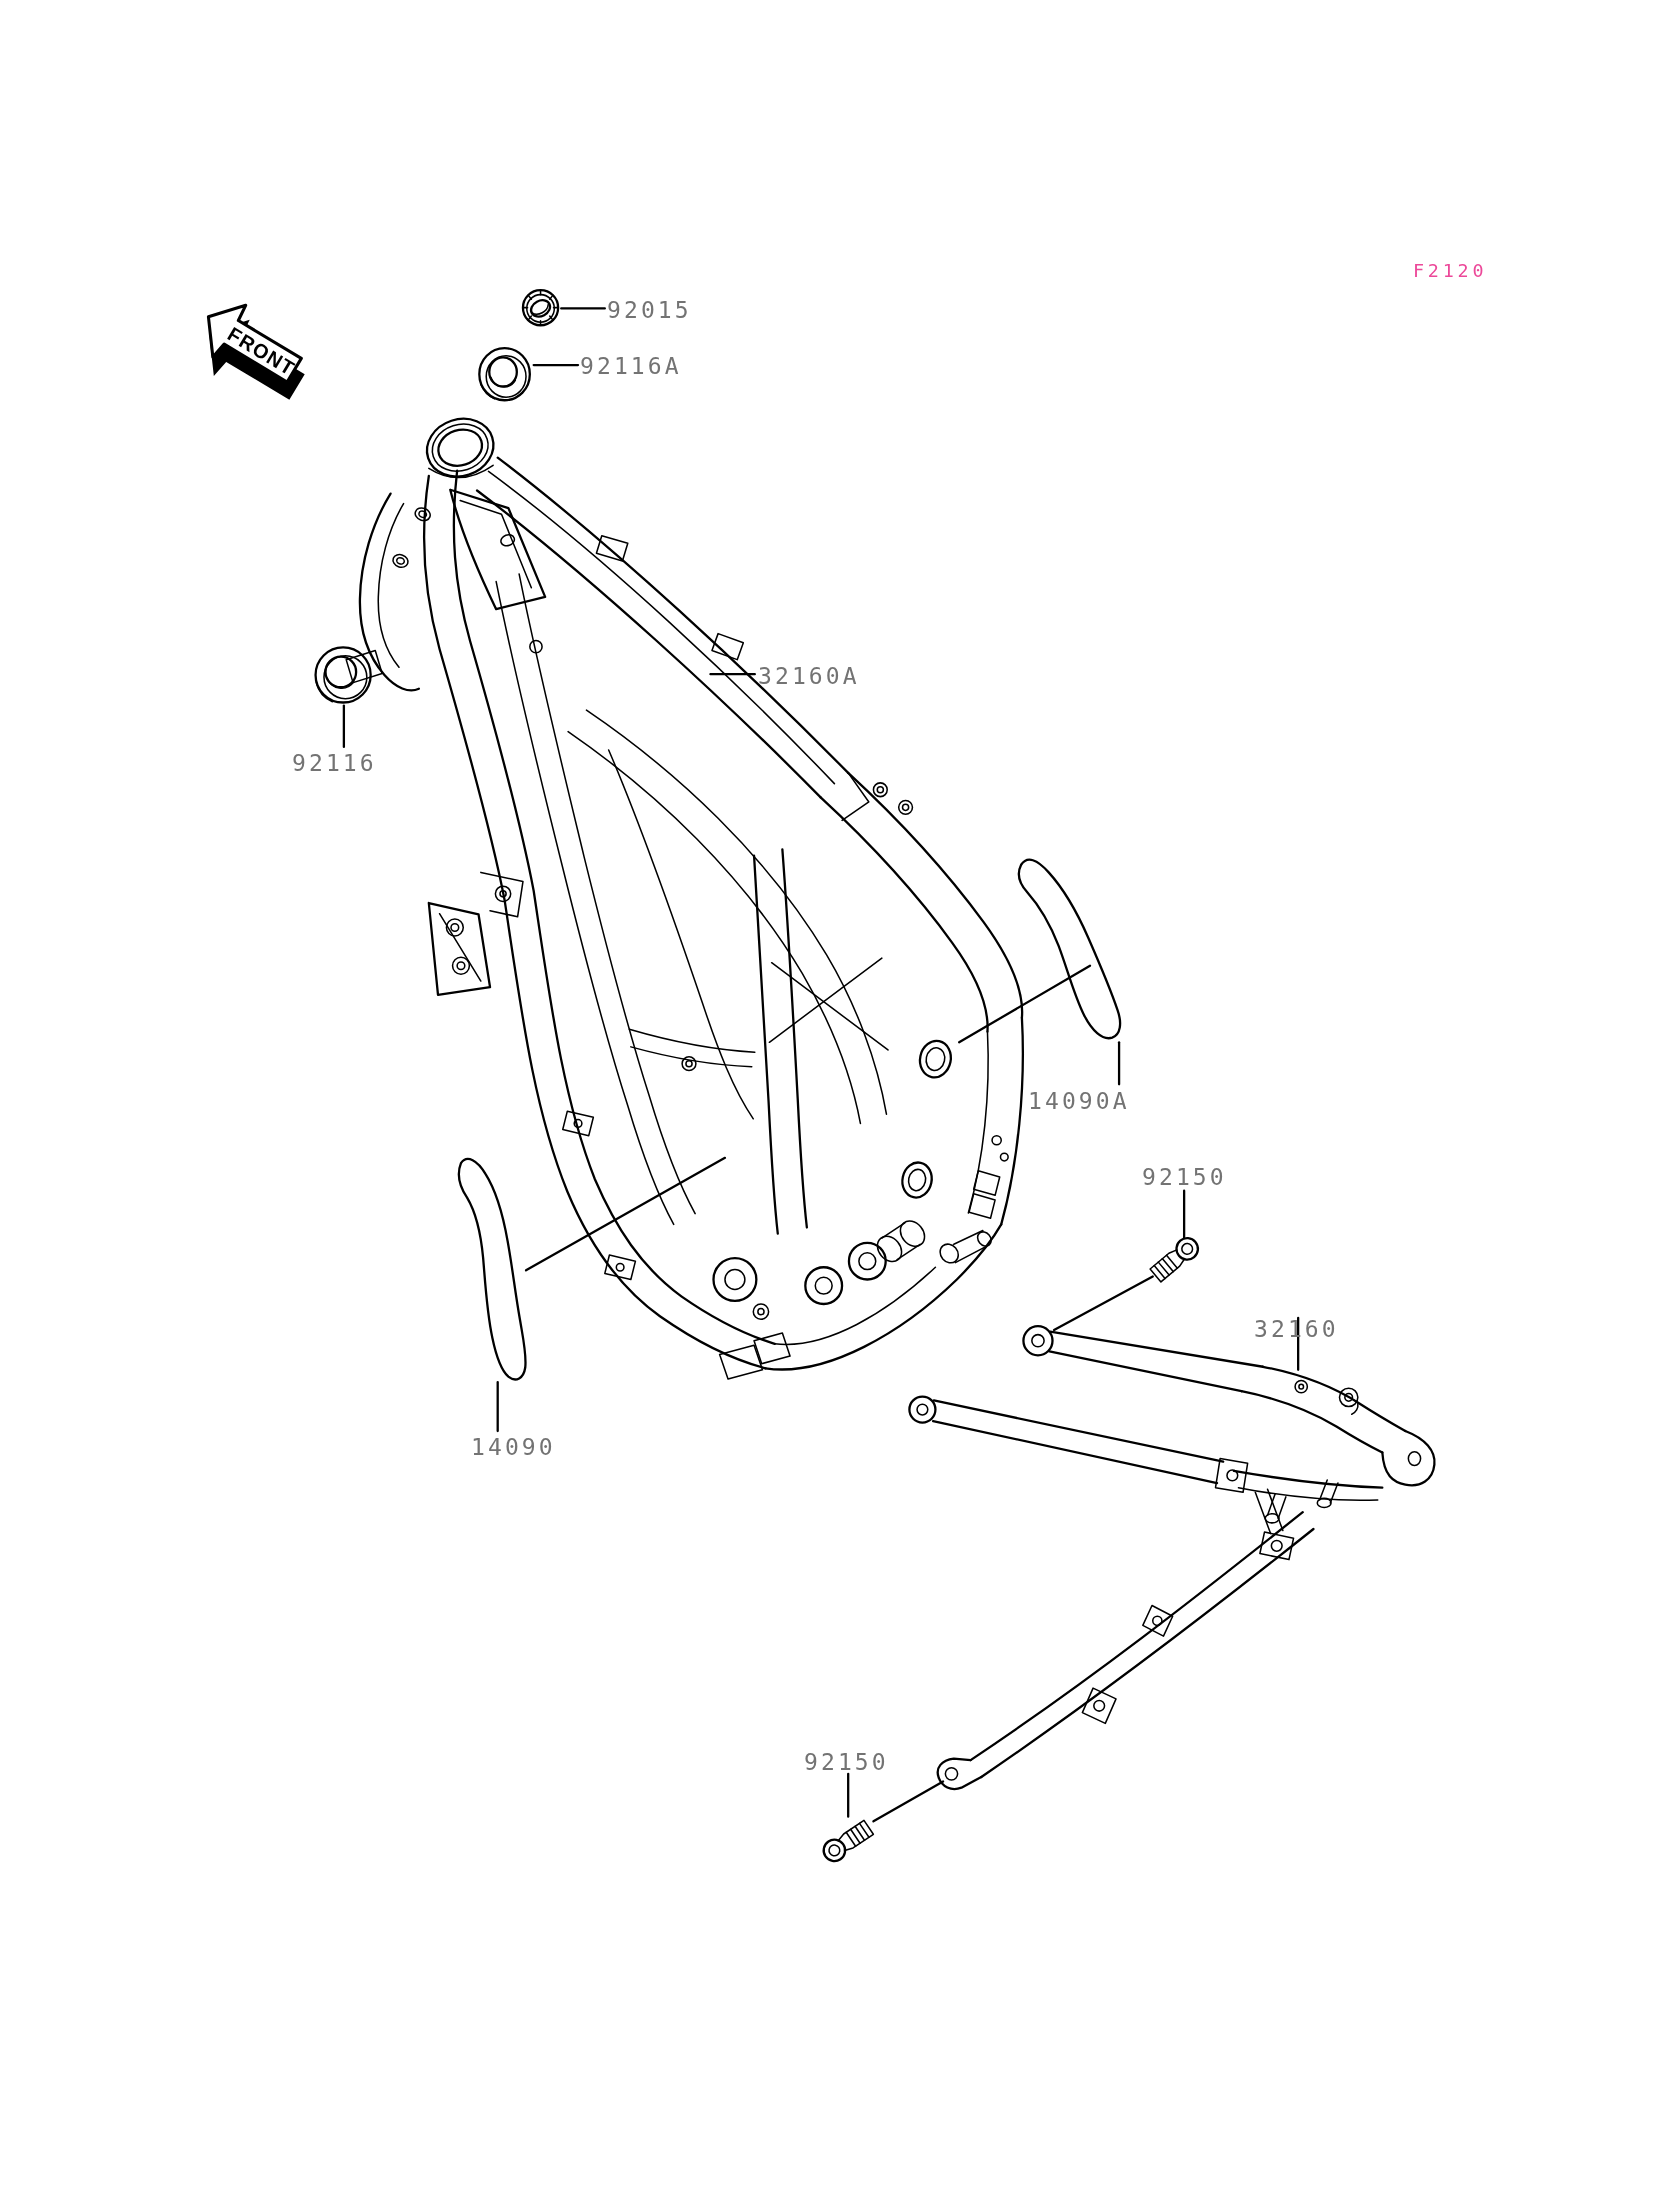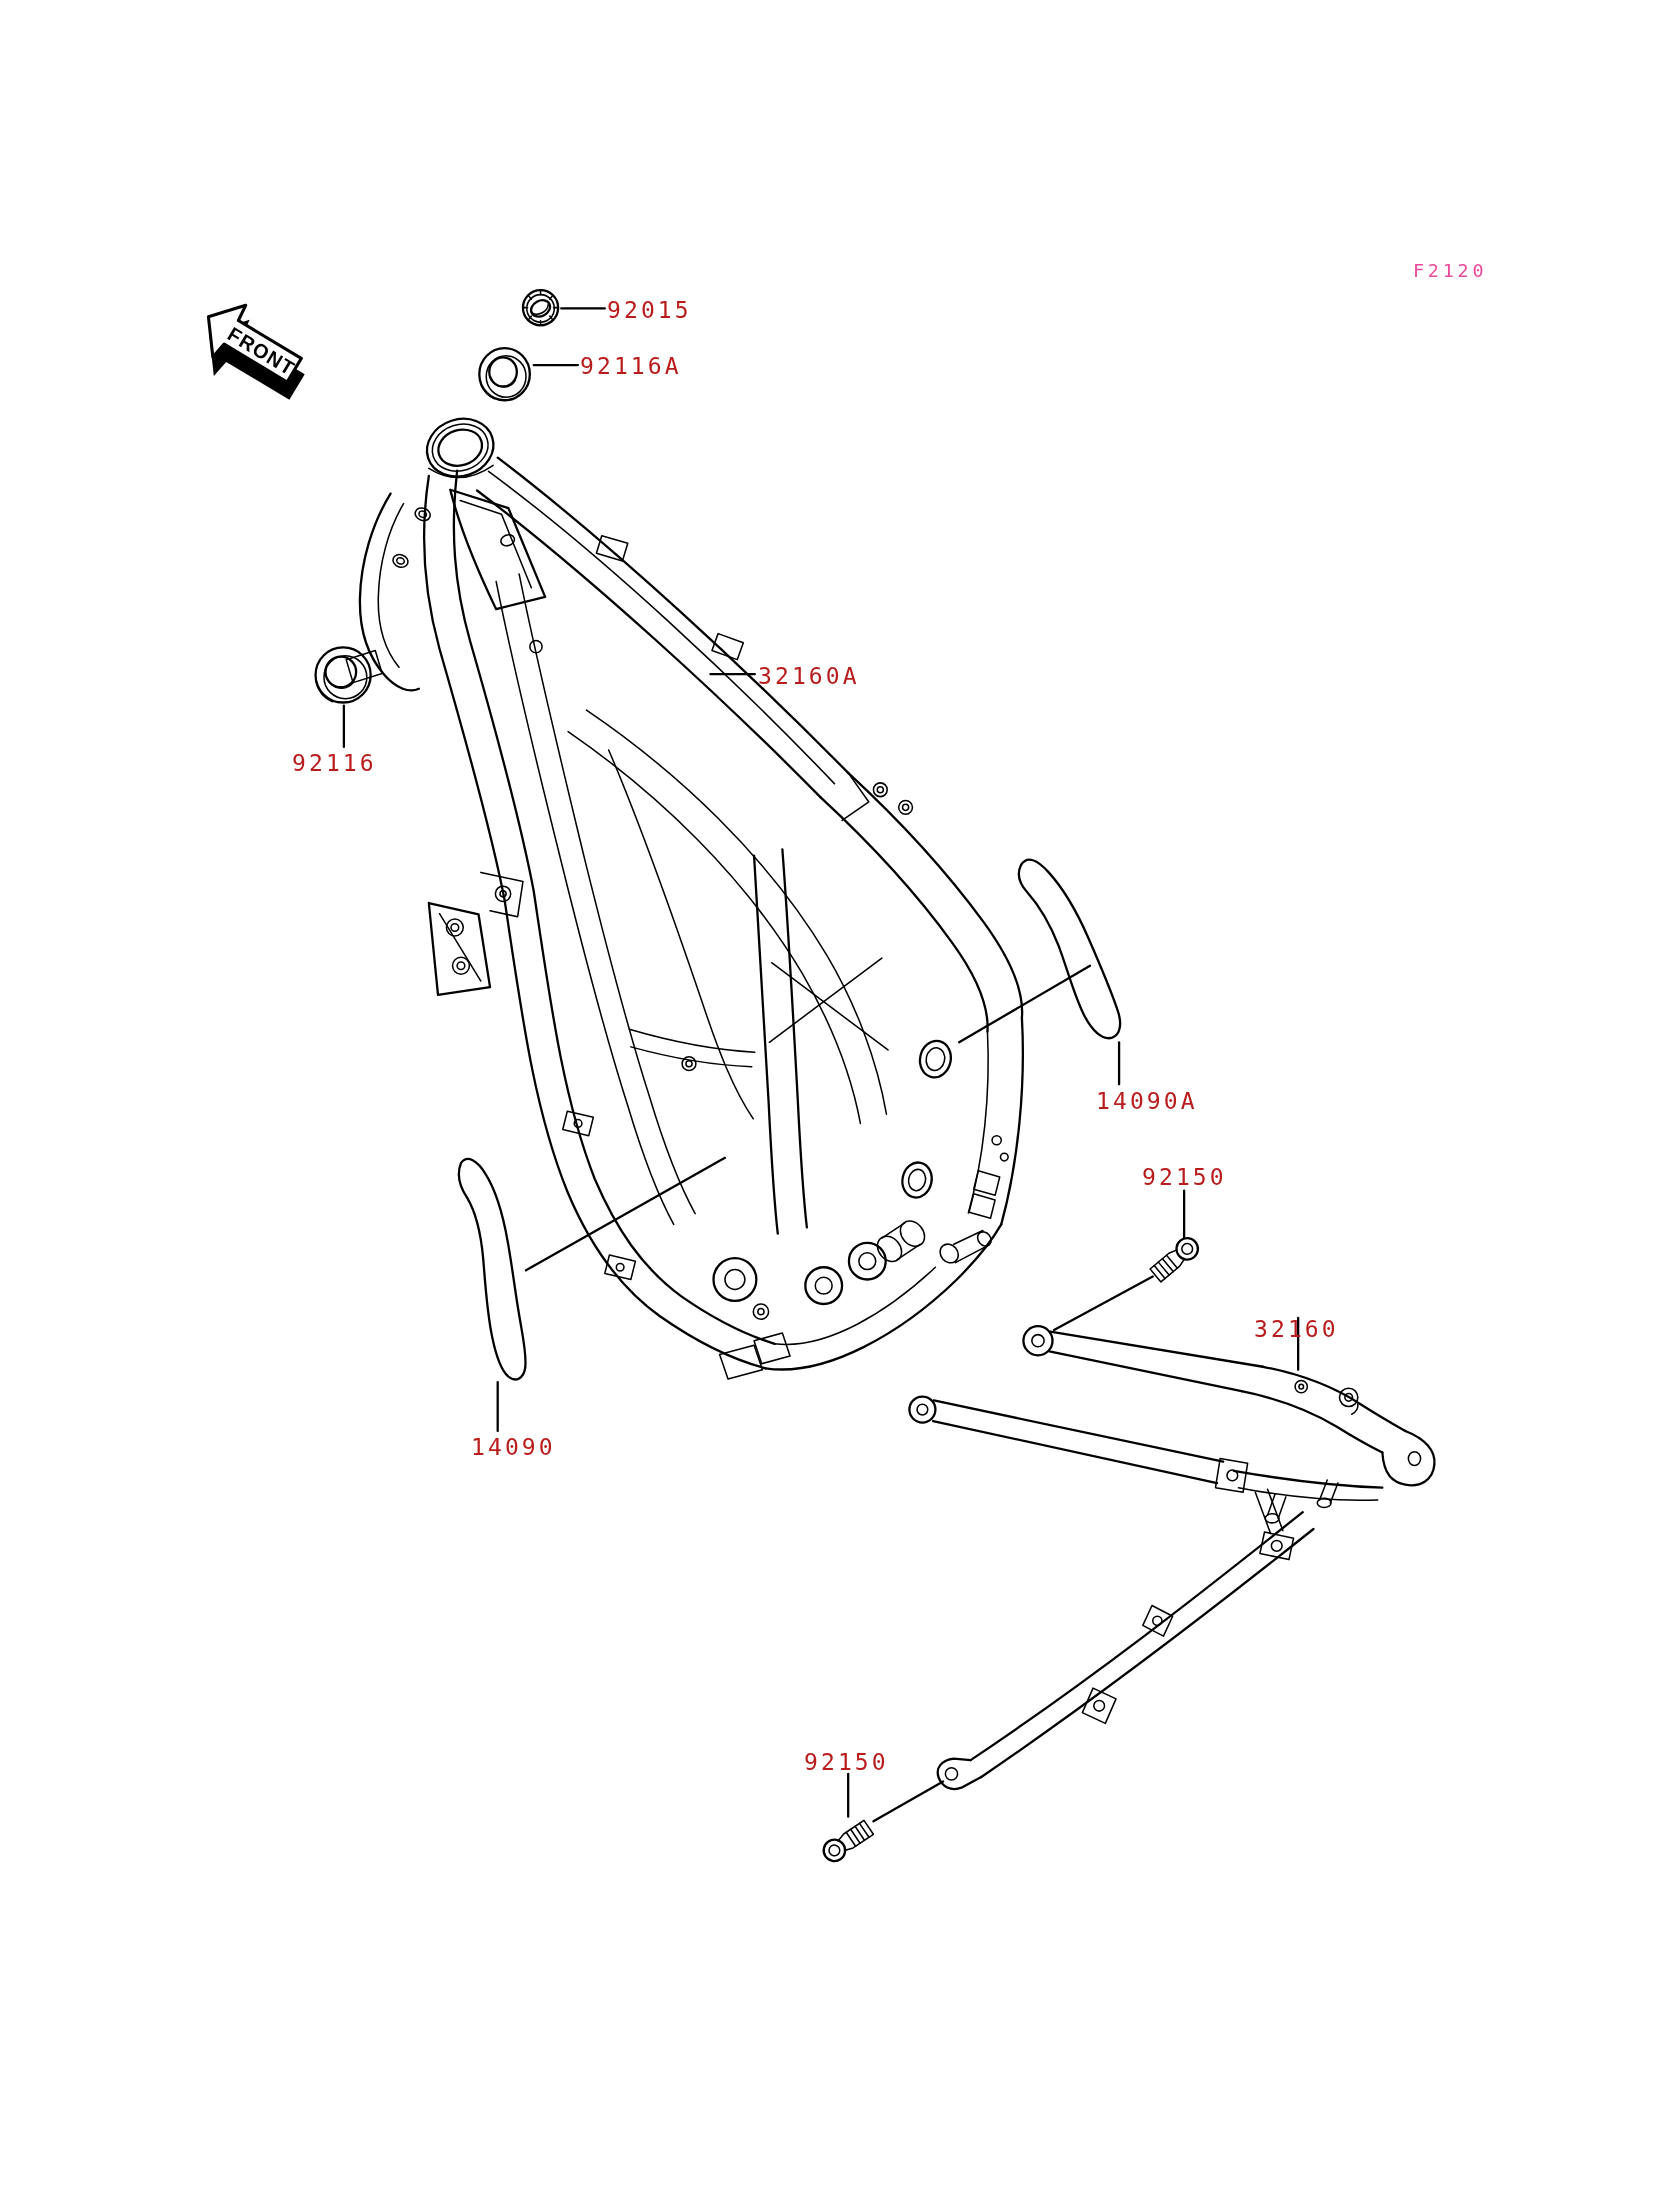--- a/index.html
+++ b/index.html
@@ -1,19 +1,19 @@
 <!DOCTYPE html>
 <html style="font-size:12.2px"><head>
 <meta charset="utf-8">
 <style>
   html,body{margin:0;padding:0;background:#fff;}
   #page{position:relative;width:1678px;height:2194px;background:#ffffff;overflow:hidden;
         font-family:"DejaVu Sans Mono","Liberation Mono",monospace;}
   #art{position:absolute;left:0;top:0;}
-  .plabel{position:absolute;font-size:23px;letter-spacing:3.1px;color:#b91c1c;white-space:nowrap;
+  .plabel{position:absolute;font-size:23px;letter-spacing:3.1px;color:#737373;white-space:nowrap;
           font-family:"DejaVu Sans Mono","Liberation Mono",monospace;}
   .figcode{position:absolute;font-size:18.4px;letter-spacing:3.8px;color:#ec4899;white-space:nowrap;
           font-family:"DejaVu Sans Mono","Liberation Mono",monospace;}
   svg *{vector-effect:none;}
   .ln{stroke:#000;fill:none;stroke-width:3;stroke-linecap:round;stroke-linejoin:round;}
   .ln2{stroke:#000;fill:none;stroke-width:2;stroke-linecap:round;stroke-linejoin:round;}
   .ldr{stroke:#000;fill:none;stroke-width:3;stroke-linecap:round;}
 </style>
 </head>
 <body>
@@ -267,21 +267,21 @@
   <div class="figcode" style="left:1413px;top:260px;">F2120</div>
 
   <div class="plabel" style="left:607px;top:297px;">92015</div>
 
   <div class="plabel" style="left:580px;top:353px;">92116A</div>
 
   <div class="plabel" style="left:292px;top:750px;text-align:right;">92116</div>
 
   <div class="plabel" style="left:758px;top:663px;">32160A</div>
 
-  <div class="plabel" style="left:1096px;top:1088px;">14090A</div>
+  <div class="plabel" style="left:1028px;top:1088px;">14090A</div>
 
   <div class="plabel" style="left:1142px;top:1164px;">92150</div>
 
   <div class="plabel" style="left:1254px;top:1292px;margin-top:24px;">32160</div>
 
   <div class="plabel" style="left:471px;top:1434px;">14090</div>
 
   <div class="plabel" style="left:804px;top:1749px;">92150</div>
 
 </div>

